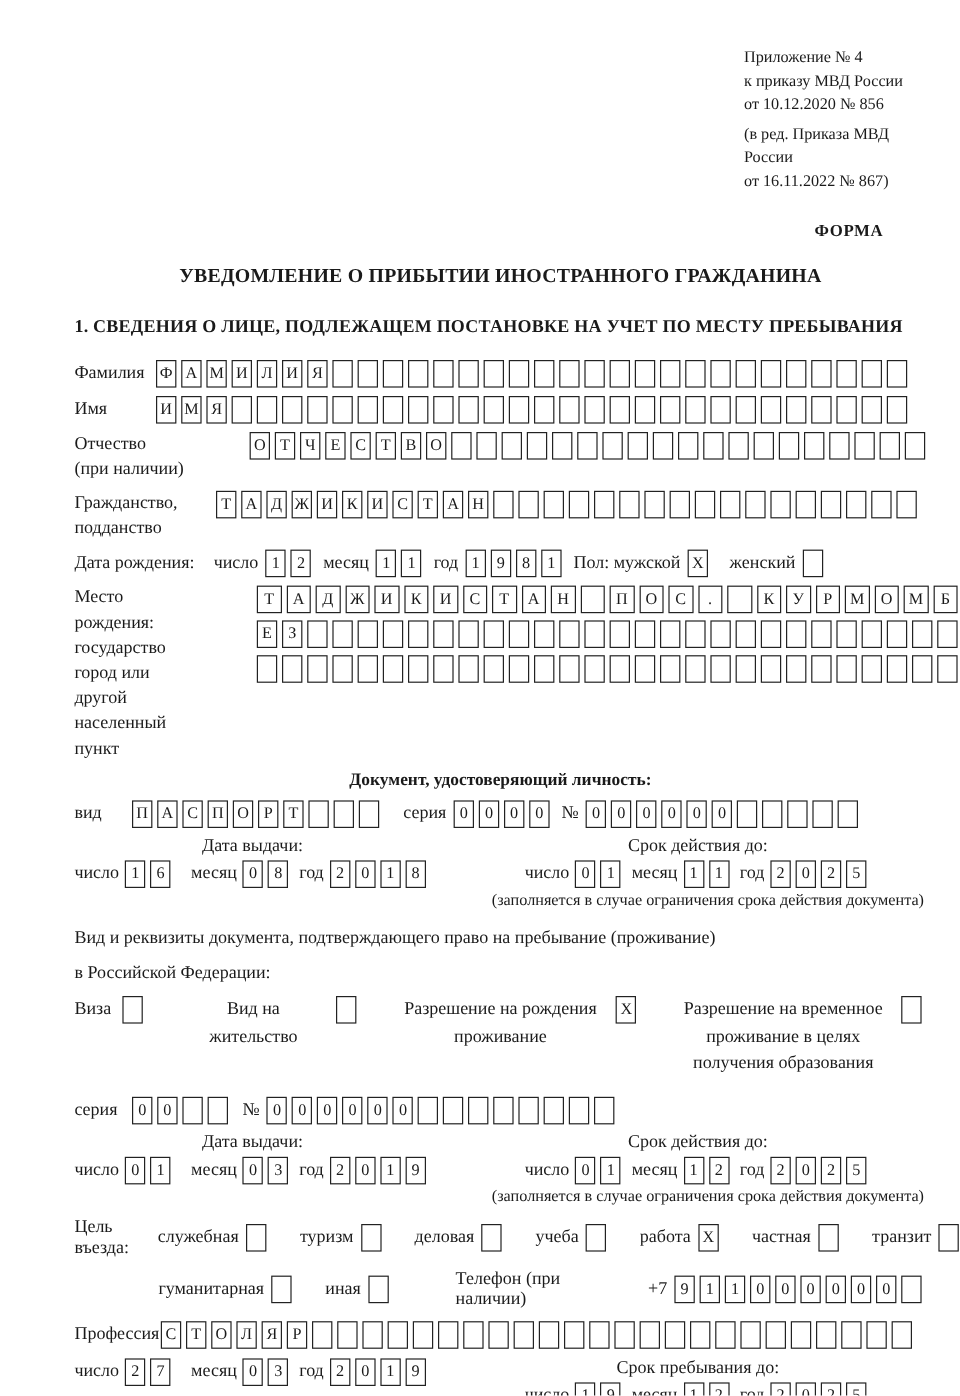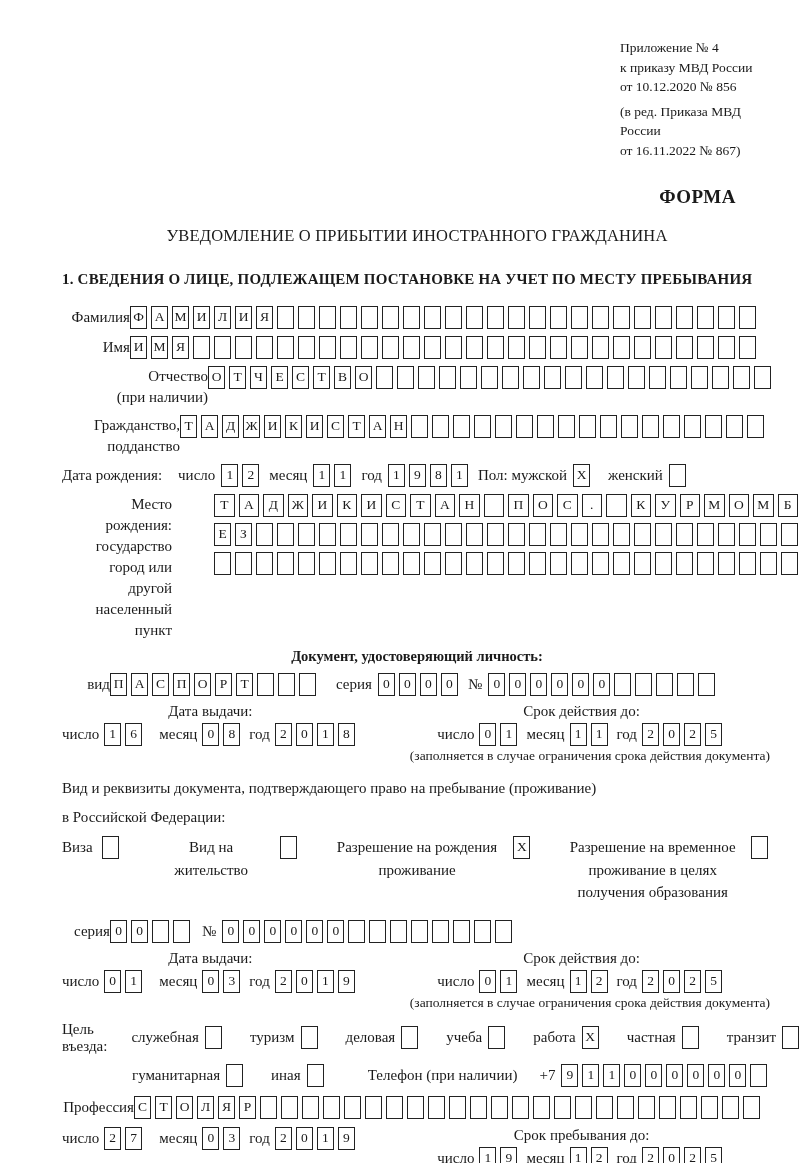--- a/index.html
+++ b/index.html
@@ -5,28 +5,28 @@
   * { margin:0; padding:0; box-sizing:border-box; }
   html,body { background:#ffffff; }
   body {
     width:800px; height:1163px; overflow:hidden;
     font-family:"Liberation Serif","DejaVu Serif",serif;
     color:#1a1a1a; font-size:15px;
     padding:38px 28px 20px 62px;
   }
   .hdr { margin-left:558px; font-size:13.5px; line-height:1.45; }
   .hdr .amend { margin-top:5px; }
-  .forma { text-align:right; font-weight:bold; font-size:19px; margin:26px 36px 0 0; letter-spacing:.5px; }
-  .title { text-align:center; font-weight:normal; font-size:16.5px; line-height:1.5; margin-top:16px; letter-spacing:.2px; }
+  .forma { text-align:right; font-weight:bold; font-size:14px; margin:26px 36px 0 0; letter-spacing:.5px; }
+  .title { text-align:center; font-weight:bold; font-size:16.5px; line-height:1.5; margin-top:16px; letter-spacing:.2px; }
   .title .uline { display:inline-block; width:58px; border-bottom:2px solid #333; height:14px; margin-left:10px; }
   .sect { font-weight:bold; font-size:15px; margin:22px 0 18px; letter-spacing:.2px; }
 
   .row { display:flex; align-items:center; margin-bottom:7px; }
   .row.top { align-items:flex-start; }
-  .lbl { white-space:pre-line; line-height:1.4; flex-shrink:0;text-align:right; }
+  .lbl { white-space:pre-line; line-height:1.4; flex-shrink:0; }
   .w68{width:68px;} .w140{width:146px;} .w118{width:118px;} .w48{width:48px;} .w110{width:110px;}
   .cells { white-space:nowrap; display:inline-block; line-height:0; }
   .cell { display:inline-block; width:17px; height:23px; border:1.5px solid #222; margin-right:4px;
           text-align:center; font-size:13.5px; line-height:20px; vertical-align:middle; }
   .cells.wide .cell { width:20.5px; }
   .stack { display:flex; flex-direction:column; gap:6px; }
   .inl { display:flex; align-items:center; gap:6px; }
   .gap16 { margin-left:16px; } .gap8 { margin-left:8px; }
 
   .center-bold { text-align:center; font-weight:bold; font-size:14.5px; margin:4px 0 8px; }
@@ -246,21 +246,21 @@
 
 <div class="p-row" style="margin-left:70px;">
   <span class="p-opt">
       <span>гуманитарная</span>
       <span class="cells"><span class="cell"></span></span>
     </span>
   <span class="p-opt">
       <span>иная</span>
       <span class="cells"><span class="cell"></span></span>
     </span>
-  <span class="inl" style="margin-left:16px;font-family:Liberation Serif, serif;">
+  <span class="inl" style="margin-left:28px;font-family:Liberation Serif, serif;">
     <span>Телефон (при наличии)</span>
     <span class="gap16">+7</span>
     <span class="cells"><span class="cell">9</span><span class="cell">1</span><span class="cell">1</span><span class="cell">0</span><span class="cell">0</span><span class="cell">0</span><span class="cell">0</span><span class="cell">0</span><span class="cell">0</span><span class="cell"></span></span>
   </span>
 </div>
 
 <div class="row">
   <span class="lbl w68" style="width:72px;">Профессия</span>
   <span class="cells"><span class="cell">С</span><span class="cell">Т</span><span class="cell">О</span><span class="cell">Л</span><span class="cell">Я</span><span class="cell">Р</span><span class="cell"></span><span class="cell"></span><span class="cell"></span><span class="cell"></span><span class="cell"></span><span class="cell"></span><span class="cell"></span><span class="cell"></span><span class="cell"></span><span class="cell"></span><span class="cell"></span><span class="cell"></span><span class="cell"></span><span class="cell"></span><span class="cell"></span><span class="cell"></span><span class="cell"></span><span class="cell"></span><span class="cell"></span><span class="cell"></span><span class="cell"></span><span class="cell"></span><span class="cell"></span><span class="cell"></span></span>
 </div>

